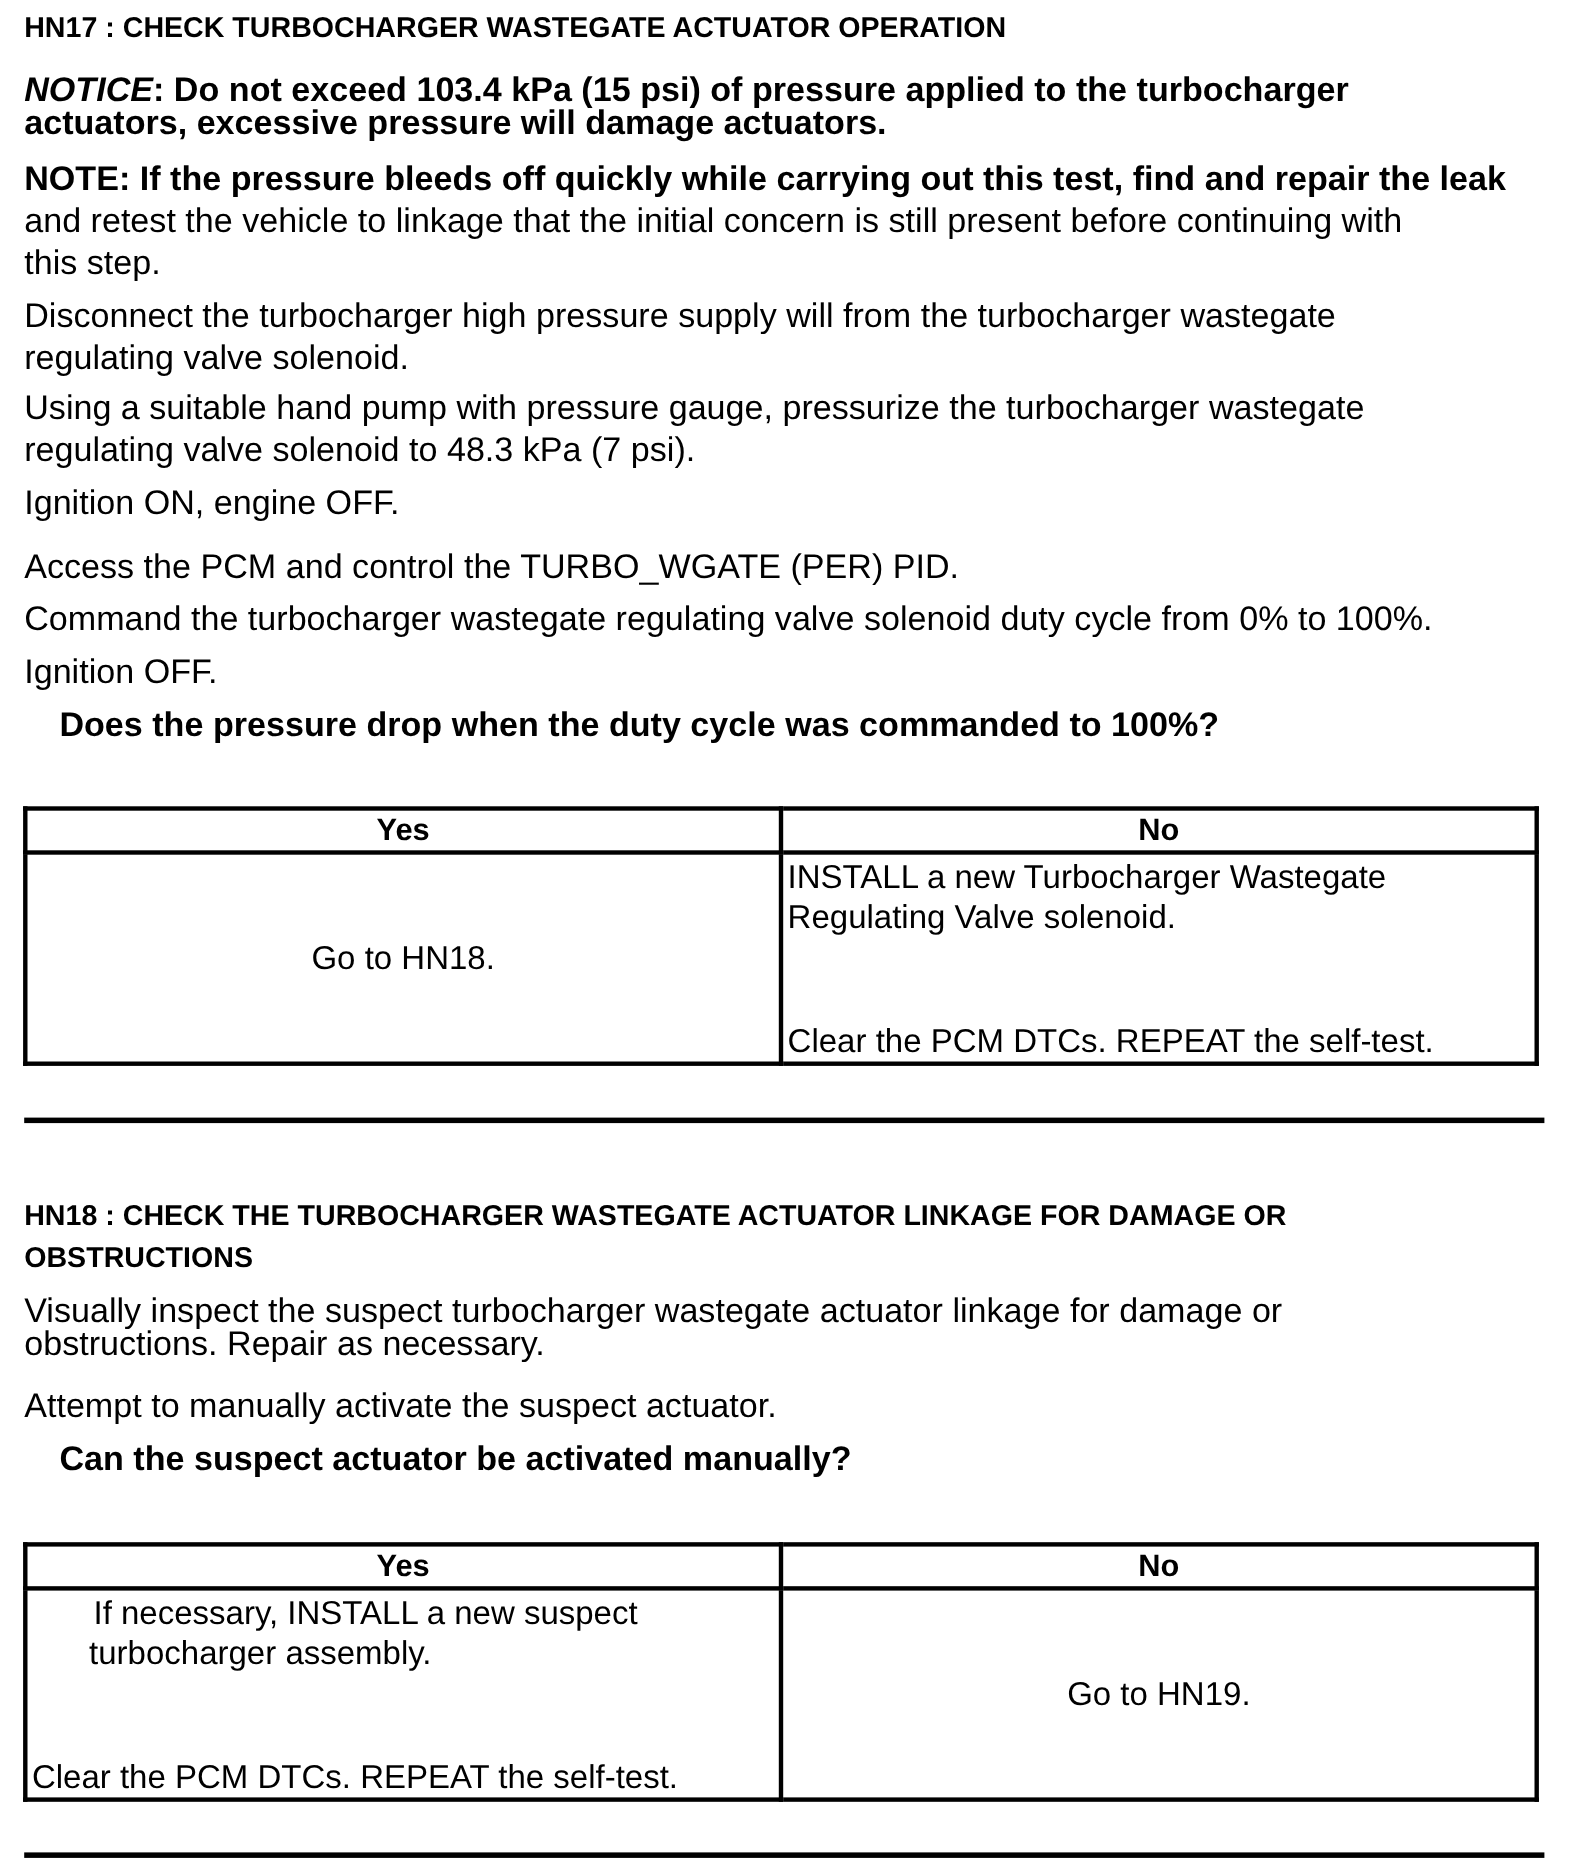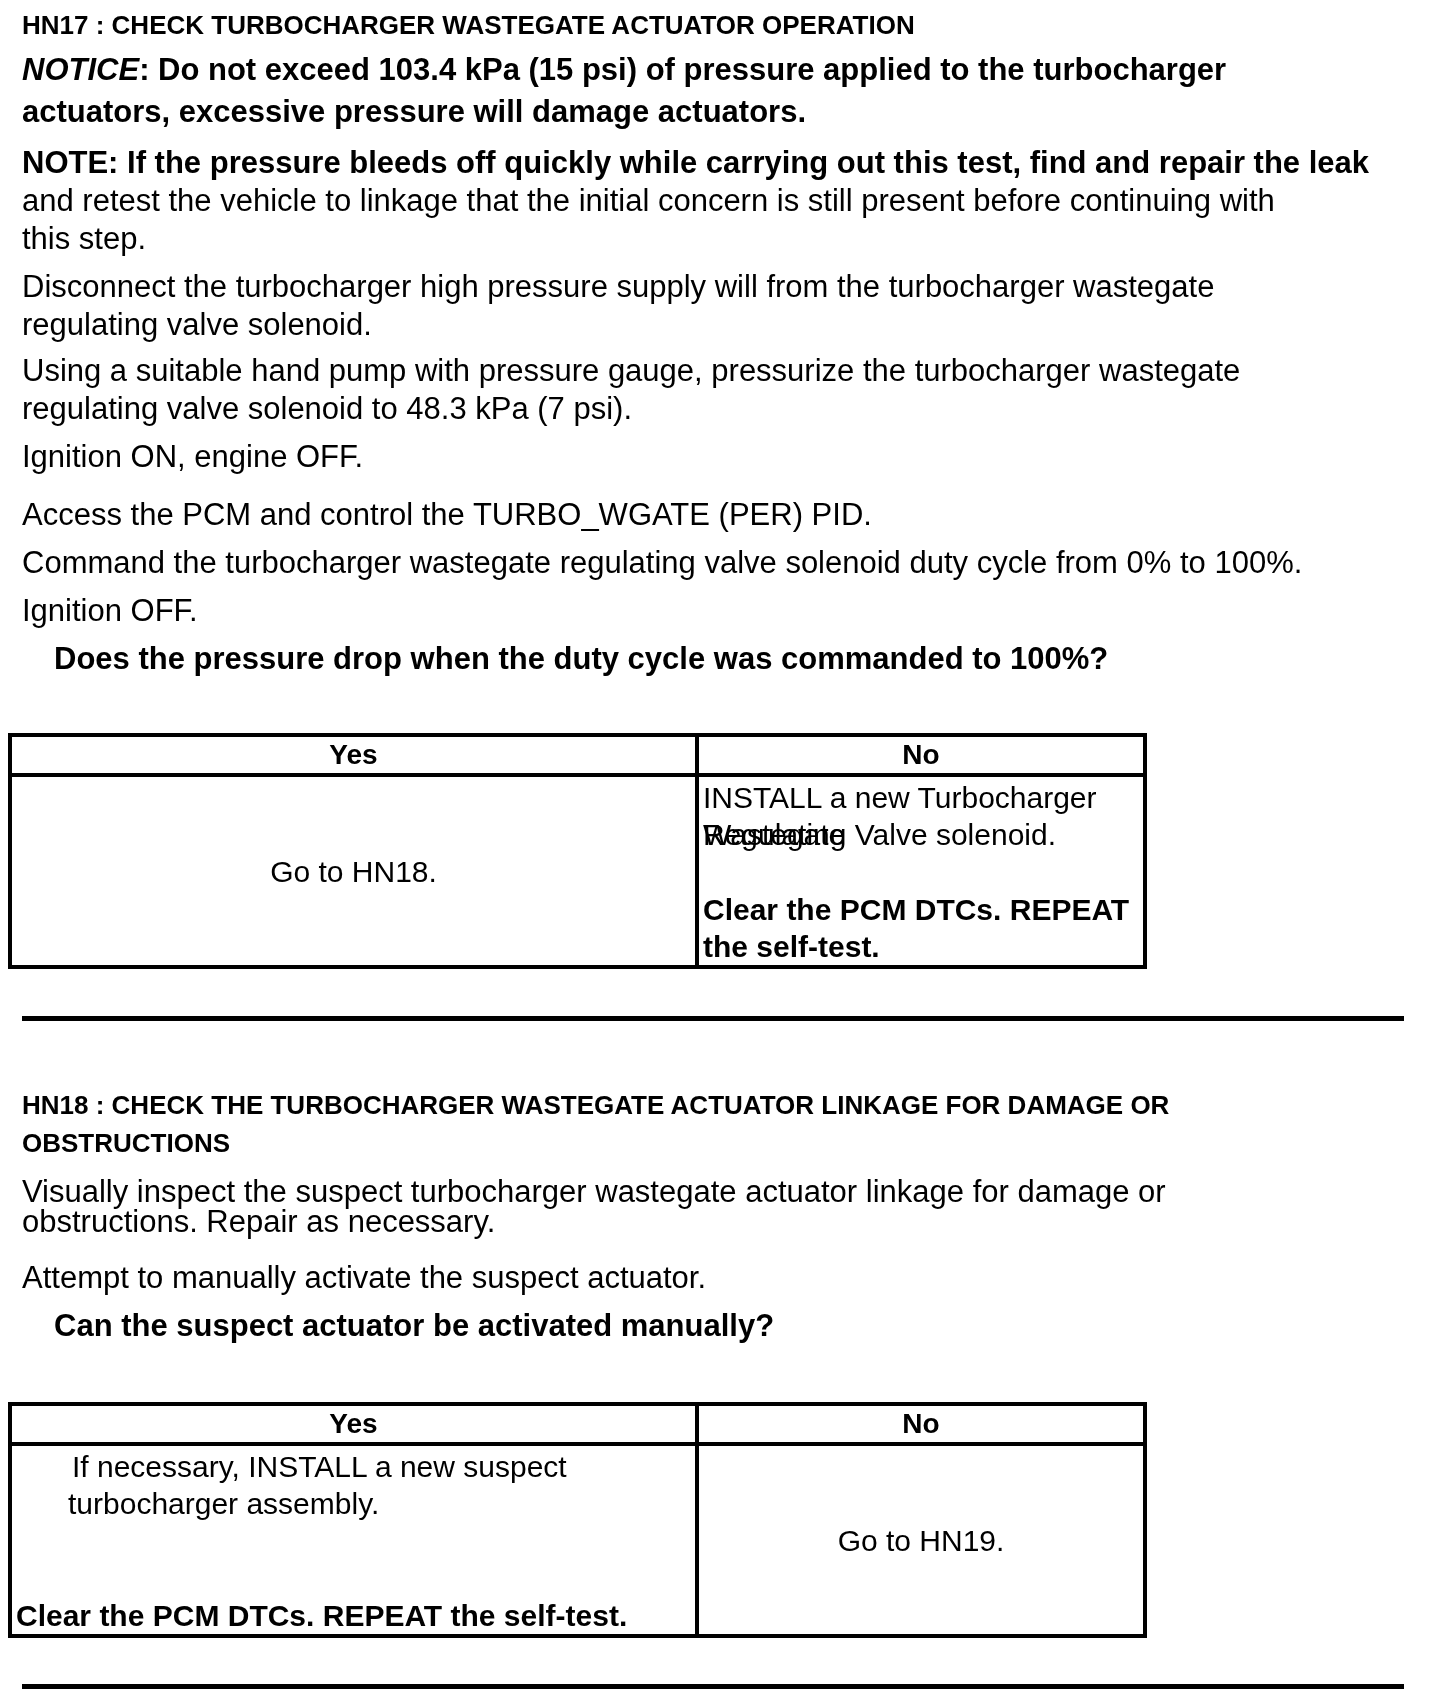--- a/index.html
+++ b/index.html
@@ -8,44 +8,44 @@
     font-family: "Liberation Sans", sans-serif; color: #000000;
   }
   .abs { position: absolute; left: 22px; white-space: nowrap; }
   .step-title { font-weight: bold; font-size: 26px; letter-spacing: 0; }
   .notice { font-weight: bold; font-size: 31px; }
   .notice .lead { font-style: italic; }
   .body-text { font-size: 31px; }
   .question { font-weight: bold; font-size: 31px; margin-left: 32px; }
 
   table.decision {
-    position: absolute; left: 8px; width: 1139px;
+    position: absolute; left: 21px; width: 1378px;
     border-collapse: collapse; table-layout: fixed;
   }
   table.decision th, table.decision td {
     border: 4px solid #000000; padding: 0; vertical-align: top;
   }
   table.decision th {
     height: 36px; font-size: 28px; font-weight: bold; text-align: center; line-height: 36px;
   }
   table.decision td { font-size: 30px; line-height: 37px; position: relative; }
   .col-yes { width: 683px; }
   .cell-center { display: flex; align-items: center; justify-content: center; height: 100%; text-align: center; }
   .cell-top { position: absolute; top: 2px; left: 4px; }
   .cell-top-indent { position: absolute; top: 2px; left: 60px; }
-  .cell-bottom { position: absolute; bottom: 0px; left: 4px; font-weight: bold; }
+  .cell-bottom { position: absolute; bottom: 0px; left: 4px; }
 
   .rule { position: absolute; left: 22px; width: 1382px; height: 5px; background: #000000; }
 </style>
 </head>
 <body>
 
 <div class="abs step-title" style="top:10px;">HN17 : CHECK TURBOCHARGER WASTEGATE ACTUATOR OPERATION</div>
 
-<div class="abs notice" style="top:52px;">
+<div class="abs notice" style="top:64px;">
   <span class="lead">NOTICE</span><span>: Do not exceed 103.4 kPa (15 psi) of pressure applied to the turbocharger</span>
 </div>
 <div class="abs notice" style="top:94px;">actuators, excessive pressure will damage actuators.</div>
 
 <div class="abs body-text" style="top:145px;font-weight:bold;">NOTE: If the pressure bleeds off quickly while carrying out this test, find and repair the leak</div>
 <div class="abs body-text" style="top:183px;">and retest the vehicle to linkage that the initial concern is still present before continuing with</div>
 <div class="abs body-text" style="top:221px;">this step.</div>
 
 <div class="abs body-text" style="top:269px;">Disconnect the turbocharger high pressure supply will from the turbocharger wastegate</div>
 <div class="abs body-text" style="top:307px;">regulating valve solenoid.</div>

